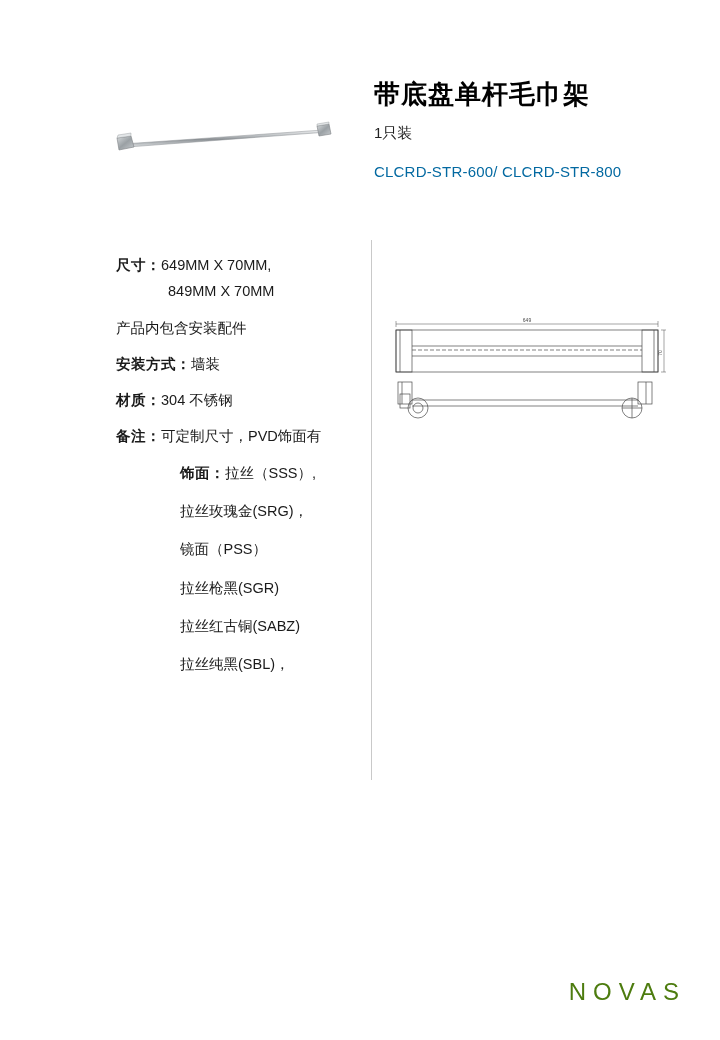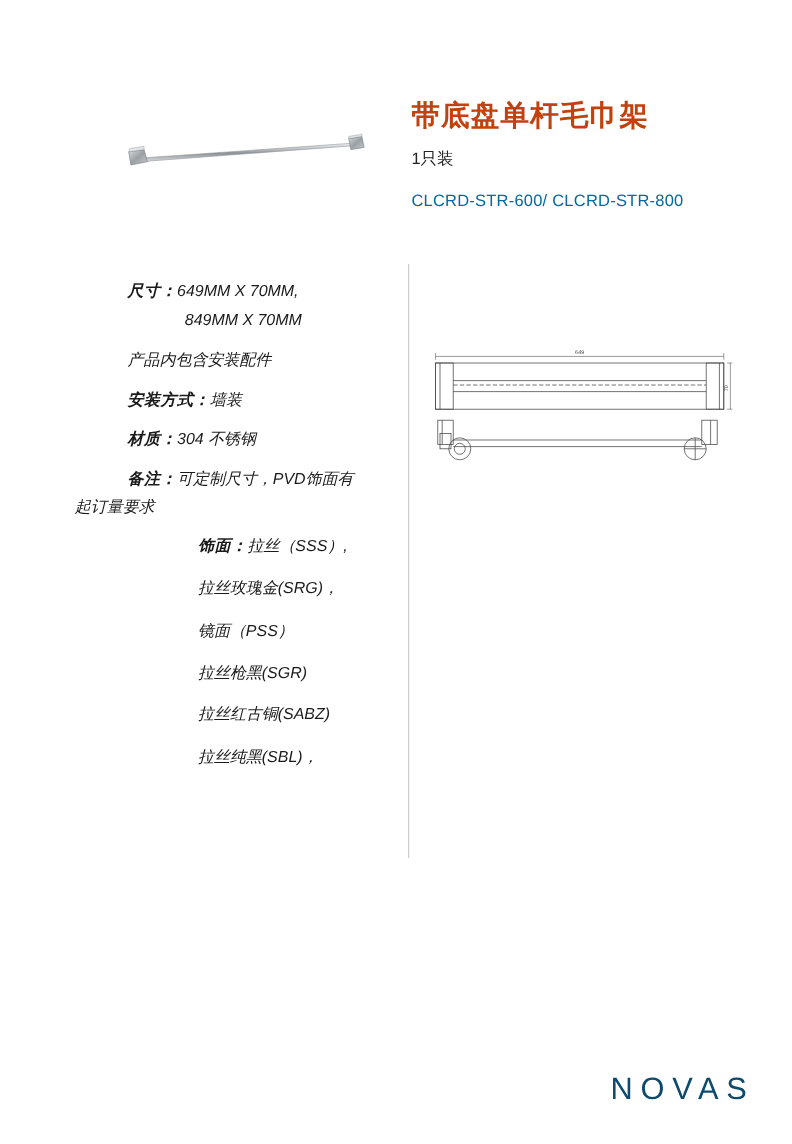--- a/index.html
+++ b/index.html
@@ -28,22 +28,22 @@
   .header-text {
     position: absolute;
     left: 374px;
     top: 76px;
     width: 320px;
   }
   .header-title {
     font-family: "Liberation Serif", serif;
     font-size: 26px;
     letter-spacing: 1px;
-    color: #c2410c;
-    margin: 12px 0 12px 0;
+    color: #000000;
+    margin: 1px 0 12px 0;
     white-space: nowrap;
   }
   .header-qty {
     font-size: 15px;
     color: #222;
     margin: 0 0 20px 0;
   }
   .header-model {
     font-size: 15px;
     color: #0369a1;
@@ -67,21 +67,20 @@
     left: 68px;
     top: 255px;
     width: 290px;
     font-size: 14.5px;
     line-height: 1.4;
   }
   .spec-row {
     display: block;
     margin-bottom: 16px;
     text-indent: 48px;
-    font-style: italic;
   }
   .spec-row.no-indent { text-indent: 48px; }
   .spec-label {
     font-weight: bold;
     letter-spacing: .5px;
   }
   .spec-value { }
   .spec-sub {
     display: block;
     text-indent: 100px;
@@ -117,23 +116,23 @@
     width: 278px;
     height: 125px;
   }
 
   
   .brand {
     position: absolute;
     right: 34px;
     bottom: 34px;
     font-family: "Liberation Sans", sans-serif;
-    font-size: 28px;
+    font-size: 24px;
     letter-spacing: 7px;
-    color: #0c4a6e;
+    color: #4d7c0f;
     font-weight: 400;
   }
 </style>
 </head>
 <body>
 
 <div class="product-photo">
   <svg width="250" height="60" viewBox="0 0 250 60" xmlns="http://www.w3.org/2000/svg">
     <defs>
       <linearGradient id="barGrad" x1="0" y1="0" x2="0" y2="1">
@@ -181,21 +180,20 @@
   <div class="spec-row">
     <span class="spec-label">安装方式：</span><span class="spec-value">墙装</span>
   </div>
 
   <div class="spec-row">
     <span class="spec-label">材质：</span><span class="spec-value">304 不锈钢</span>
   </div>
 
   <div class="spec-row">
     <span class="spec-label">备注：</span><span class="spec-value">可定制尺寸，PVD饰面有</span>
-    <span class="spec-wrap">起订量要求</span>
   </div>
 
   <div class="spec-row no-indent" style="text-indent:0;">
     <ul class="finish-list">
       <li class="finish-first"><span class="spec-label">饰面：</span><span>拉丝（SSS）,</span></li>
       <li>拉丝玫瑰金(SRG)，</li>
       <li>镜面（PSS）</li>
       <li>拉丝枪黑(SGR)</li>
       <li>拉丝红古铜(SABZ)</li>
       <li>拉丝纯黑(SBL)，</li>

